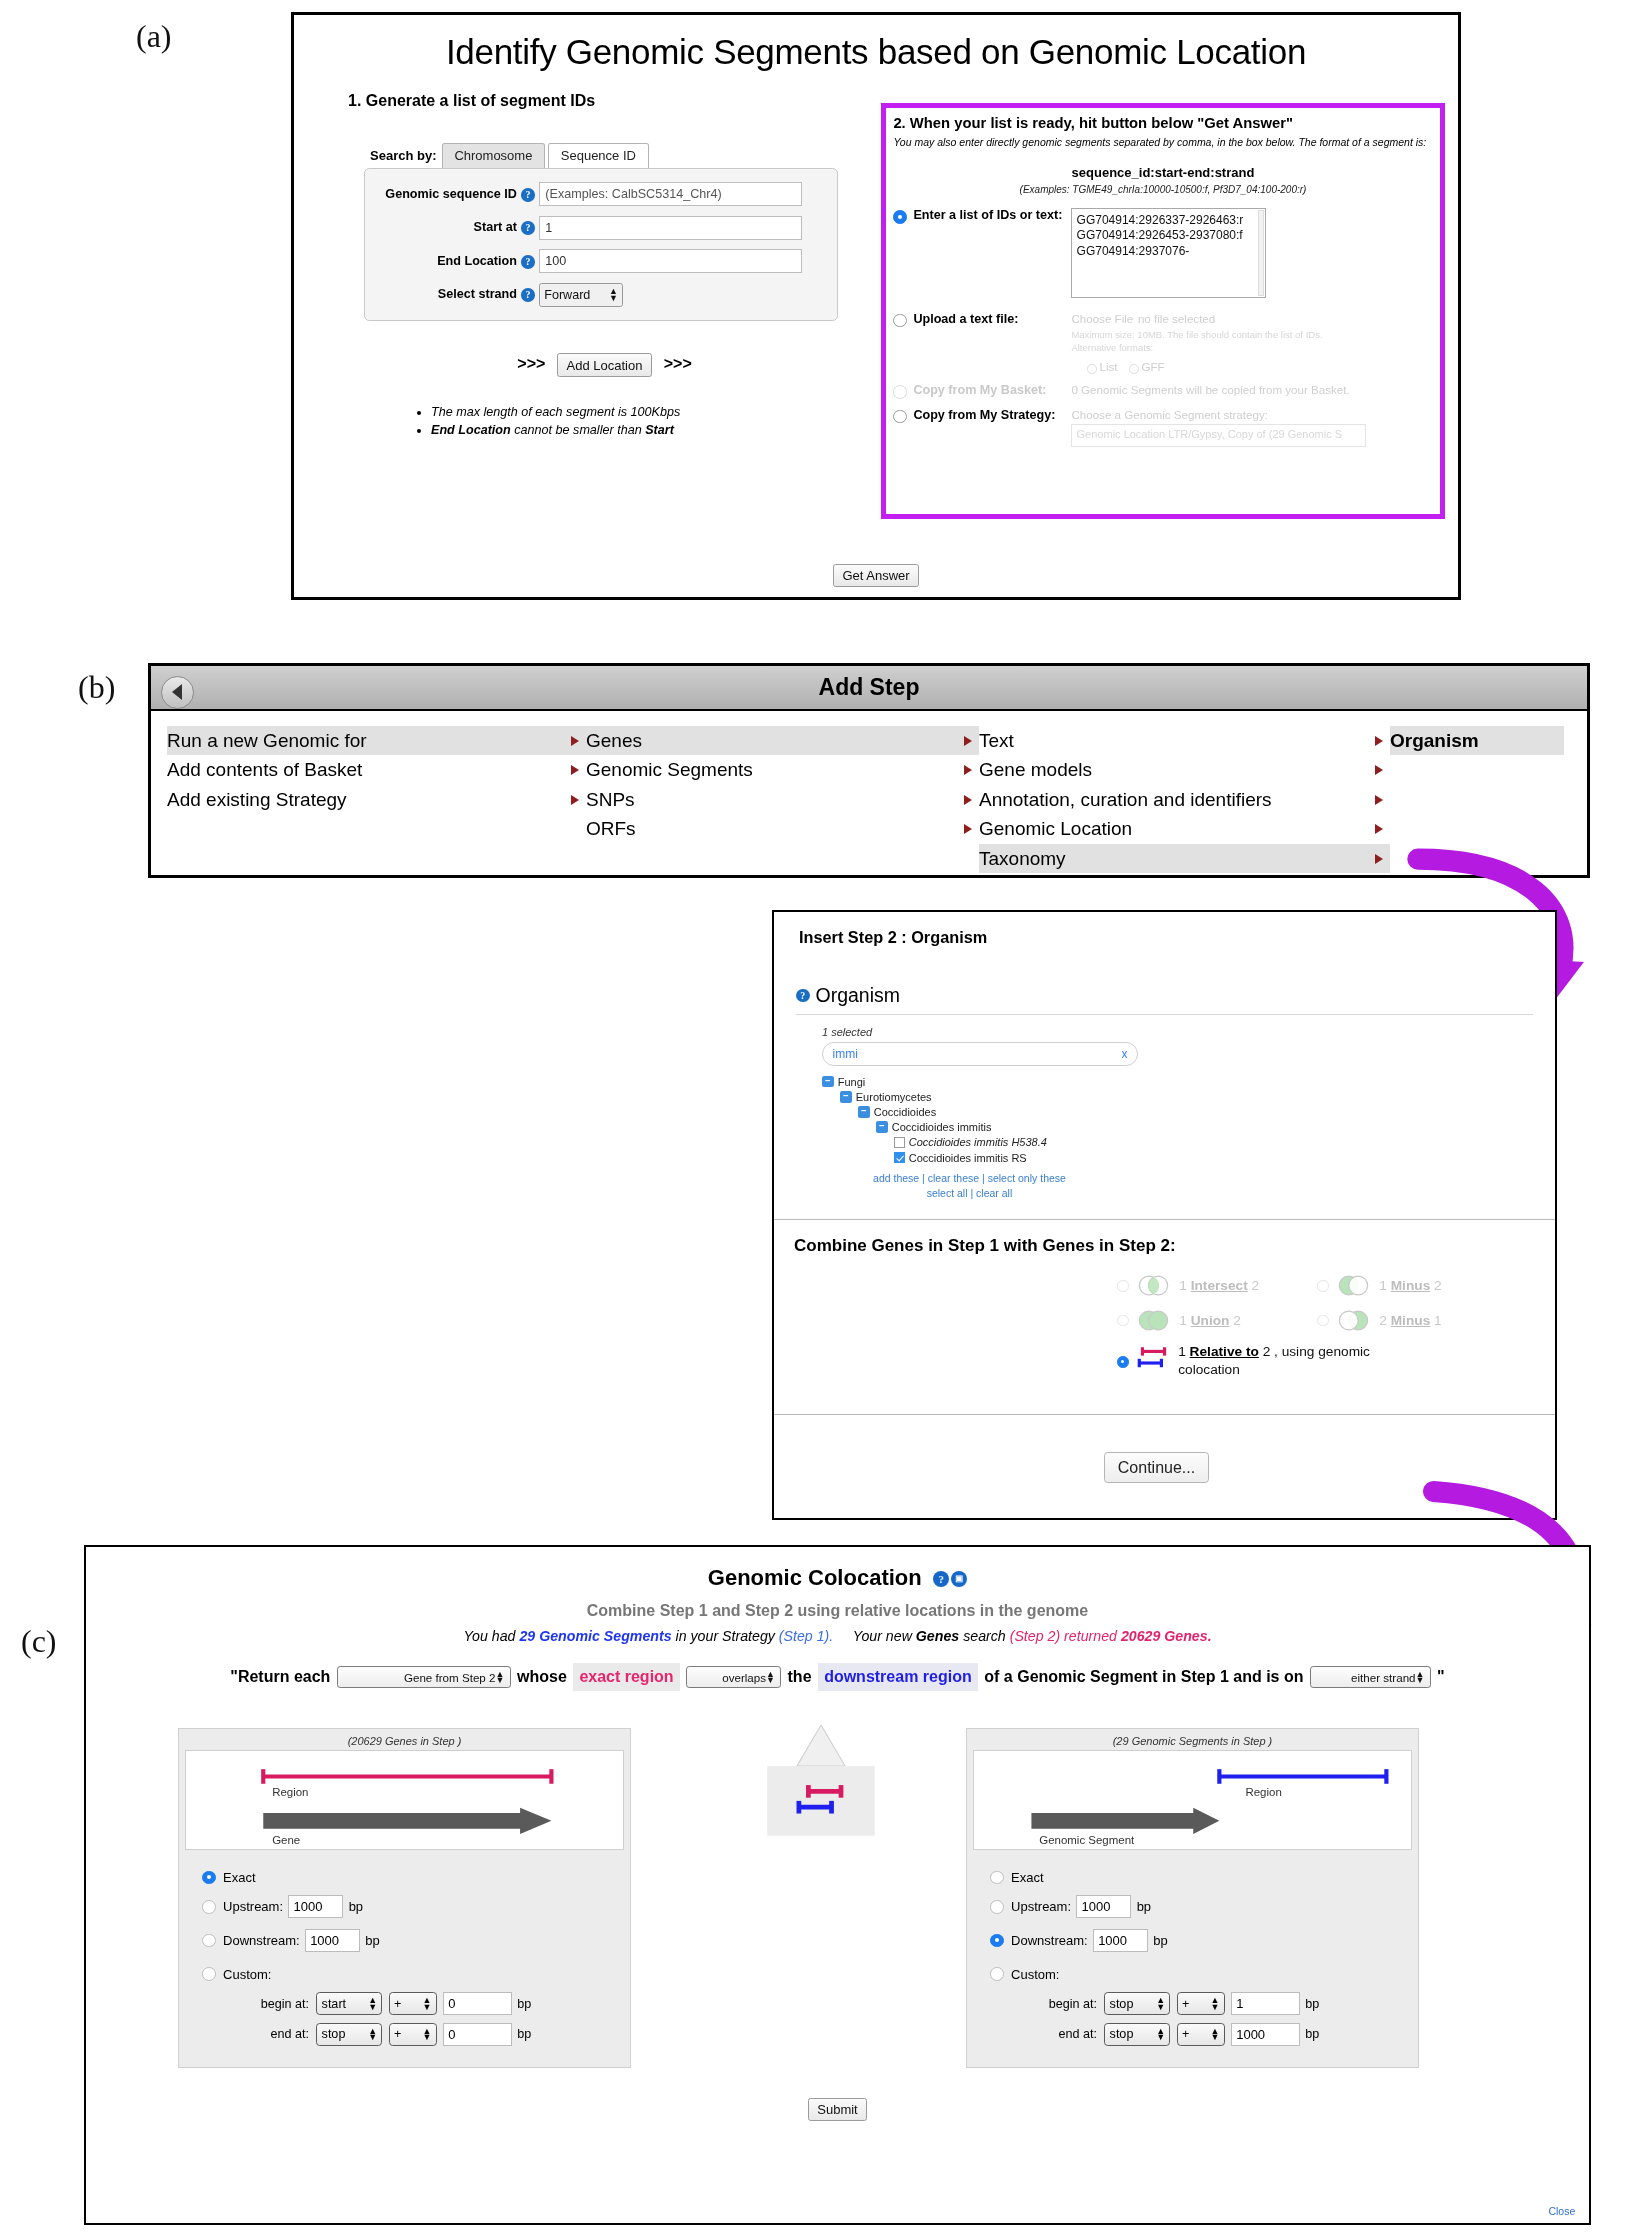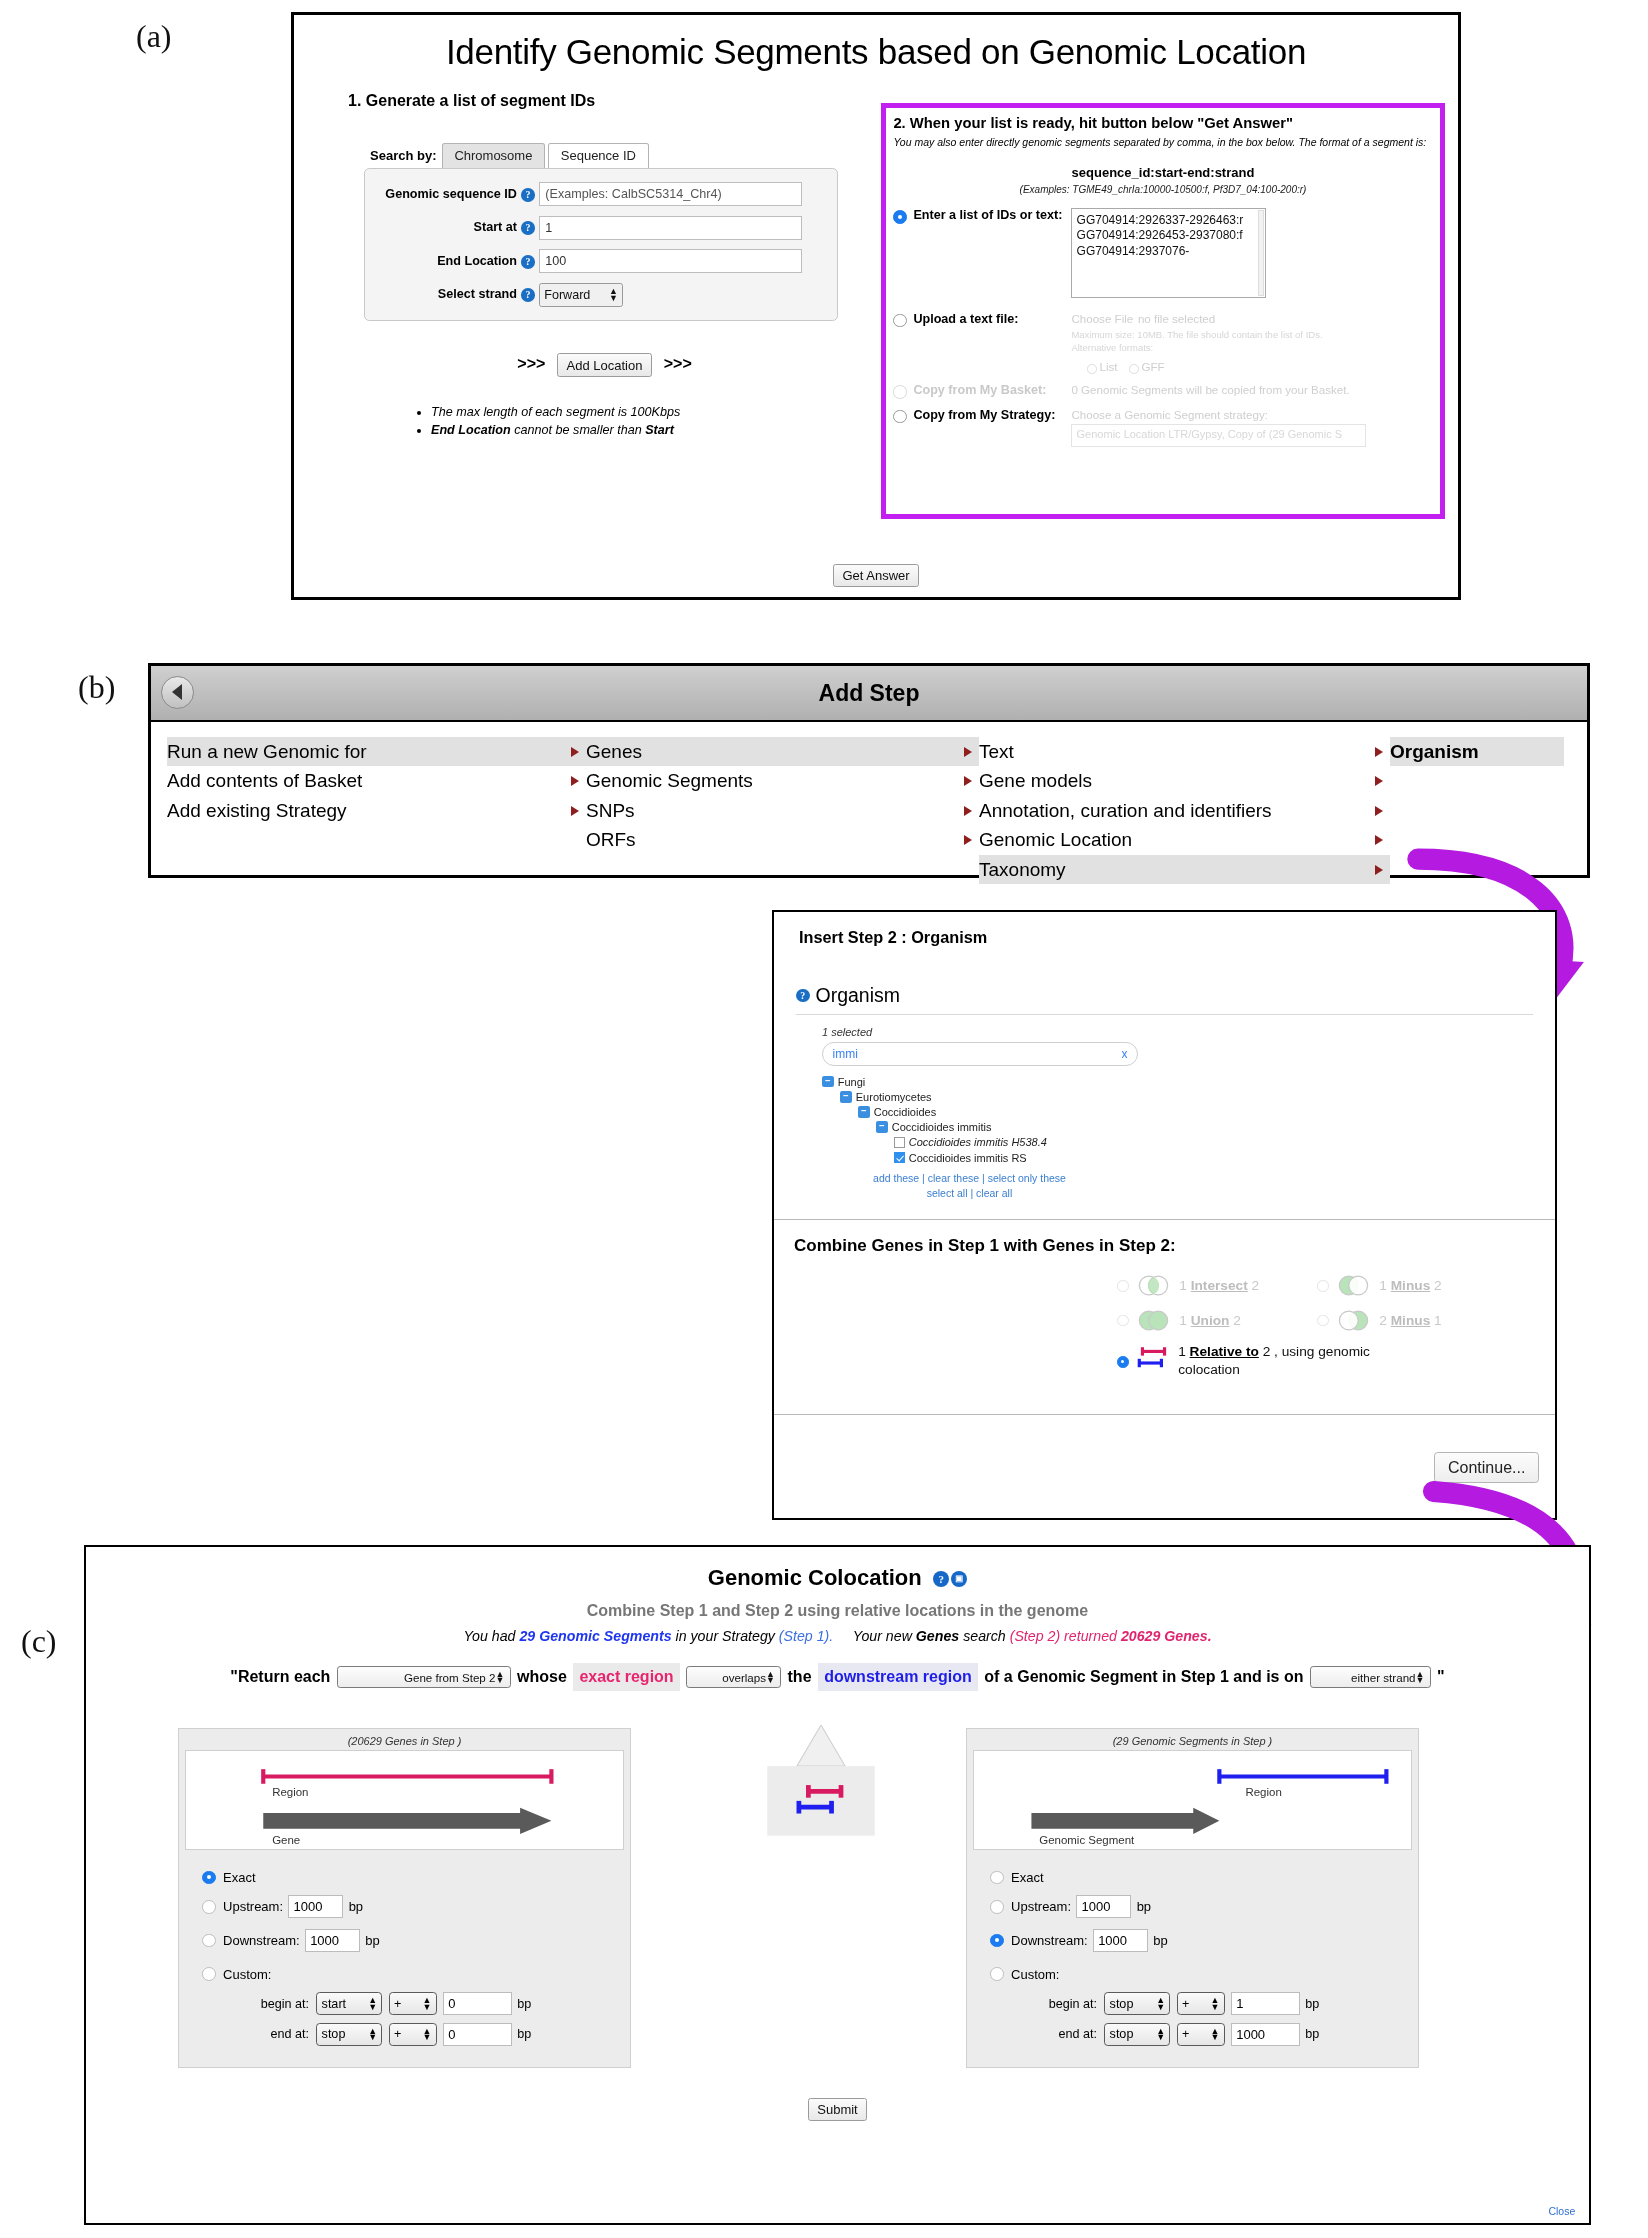--- a/index.html
+++ b/index.html
@@ -141,21 +141,21 @@
   .dimbox { border:0.5px solid #e4e4e4; height: 23px; width: 295px; margin-top:3.2px; color:#d8d8d8; font-size:11px; padding: 3.2px 4.2px;}
   .getanswer-wrap { position:absolute; left:0; right:0; bottom: 9.5px; text-align:center;}
 
   
   #panel-b {
     position:absolute; left: 148px; top: 663px;
     width: 1442px; height: 215px;
     border: 3.2px solid #000; background:#fff;
   }
   .b-bar {
-    height: 56px; background: linear-gradient(#cfcfcf,#b0b0b0);
+    height: 45px; background: linear-gradient(#cfcfcf,#b0b0b0);
     border-bottom: 2.1px solid #000;
     display:flex; align-items:center; position:relative;
   }
   .b-bar-title { flex:1; text-align:center; font-size:23px; font-weight:bold; }
   .backbtn {
     width: 33px; height: 33px; border-radius:50%;
     background: linear-gradient(#e9e9e9,#c0c0c0);
     border:1.1px solid #8a8a8a;
     margin-left: 6.3px; display:flex;align-items:center;justify-content:center;
     position:absolute; left: 4.2px; top: 9.5px;
@@ -211,21 +211,21 @@
   .opcell { display:flex; align-items:center; width: 200px; }
   .opradio { width:11.6px;height:11.6px;border-radius:50%;border:1.1px solid #e4e4e4;background:#fff;margin-right:6.3px;flex:none;}
   .opradio.on { border-color:#1a7cf0; background:#1a7cf0; position:relative;}
   .opradio.on::after{content:"";position:absolute;left:3.2px;top:3.2px;width:3.2px;height:3.2px;border-radius:50%;background:#fff;}
   .venn { width:37px; height:23px; margin-right: 7.4px; flex:none;}
   .oplabel { font-size: 13.7px; color:#c9c9c9; }
   .oplabel b { color:#bdbdbd;text-decoration:underline; }
   .oplabel.act { color:#111; }
   .oplabel.act b { color:#000; }
   .ins-sep2 { border-top: 1.6px solid #b9b9b9; }
-  .continue-wrap { text-align:right; padding: 37px 16px 0 0;}
+  .continue-wrap { text-align:center; padding: 37px 16px 0 0;}
   .btn2 {
     display:inline-block; border:0.5px solid #b5b5b5; border-radius:3.7px;
     background: linear-gradient(#fcfcfc,#eeeeee);
     padding: 5.3px 12.6px; font-size: 16px; color:#222;
   }
 
   
   #panel-c {
     position:absolute; left: 84px; top: 1545px;
     width: 1507px; height: 680px;

